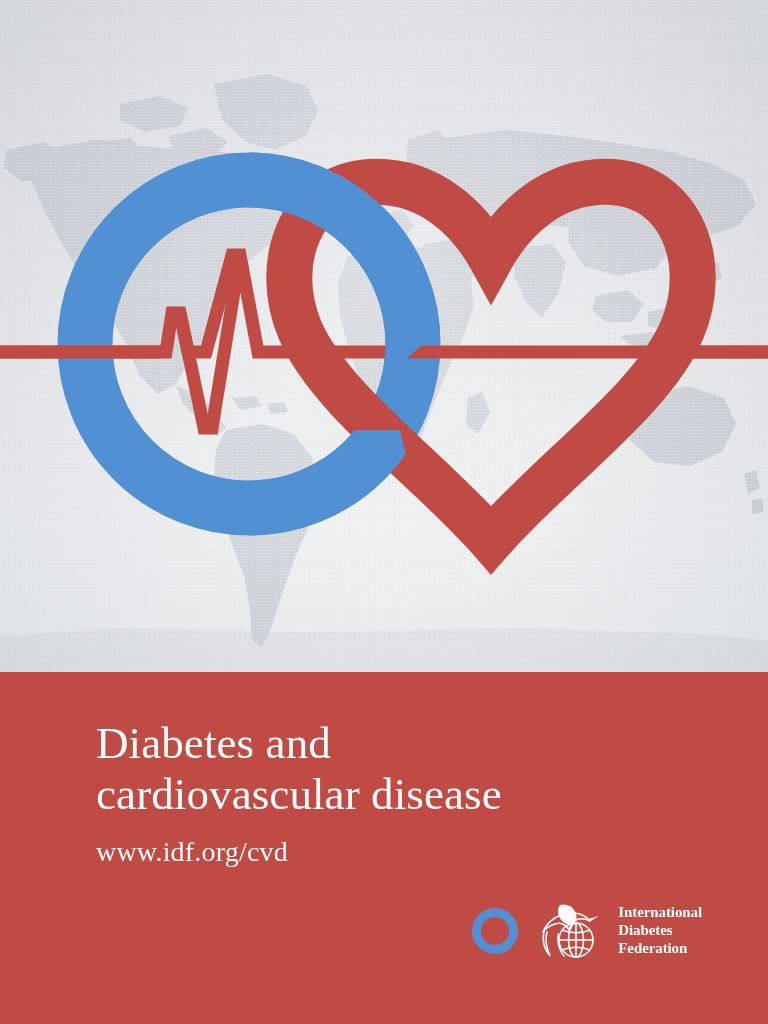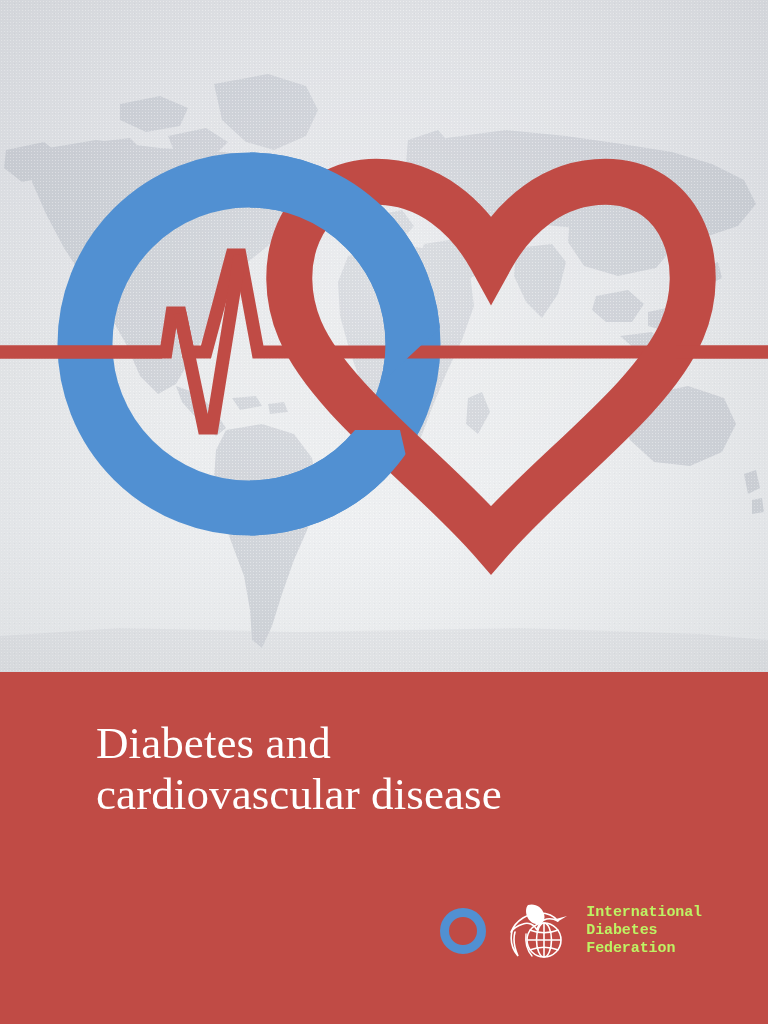--- a/index.html
+++ b/index.html
@@ -124,22 +124,22 @@
     border: 9px solid #5190d2;
     box-sizing: border-box;
     flex: 0 0 auto;
   }
   .logo-bird {
     flex: 0 0 auto;
     width: 64px;
     height: 62px;
   }
   .logo-words {
-    color: #bef264;
-    font-family: Liberation Mono, monospace;
+    color: #ffffff;
+    font-family: Liberation Serif, serif;
     font-weight: 700;
     font-size: 15px;
     line-height: 1.18;
     letter-spacing: -0.1px;
     white-space: nowrap;
   }
 </style>
 </head>
 <body>
 
@@ -279,20 +279,21 @@
       </g>
 
       <path d="M676 352 L768 352" fill="none" stroke="#c04b45" stroke-width="13" stroke-linecap="butt"></path>
     </svg>
   </div>
 
   <div class="band">
     <div class="band-inner">
       <div class="title-line1">Diabetes and</div>
       <div class="title-line2"><span class="title-strong">cardiovascular</span><span> disease</span></div>
+      <div class="url">www.idf.org/cvd</div>
     </div>
 
     <div class="logo-lockup">
       <div class="logo-ring"></div>
 
       <svg class="logo-bird" viewBox="0 0 64 62" aria-hidden="true">
         <g fill="none" stroke="#ffffff" stroke-width="1.6">
 
           <circle cx="40" cy="40" r="17"></circle>
           <ellipse cx="40" cy="40" rx="7.5" ry="17"></ellipse>

